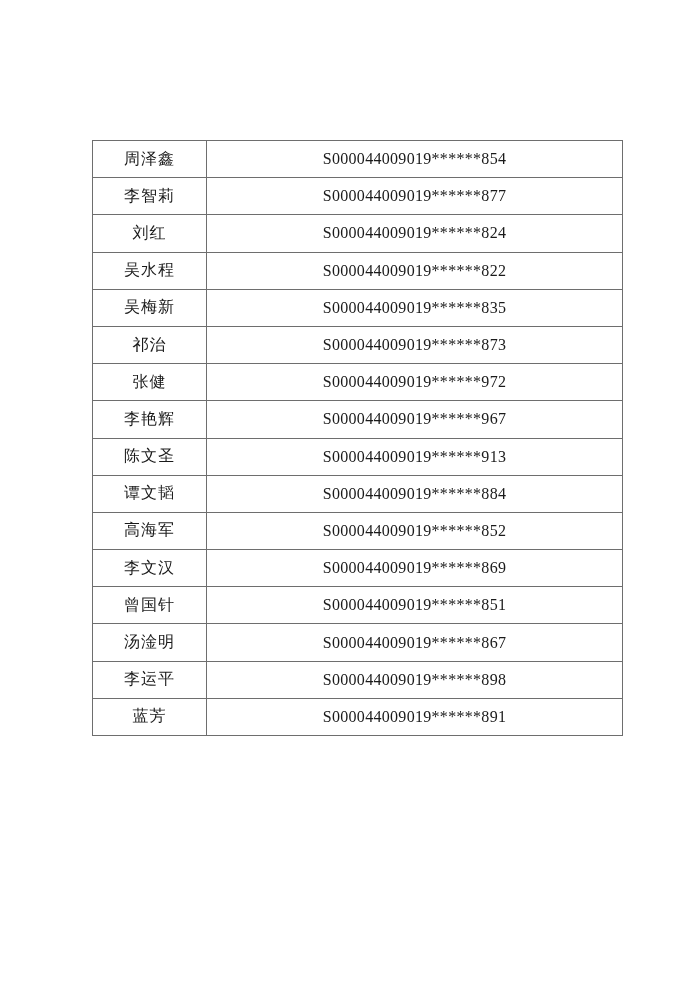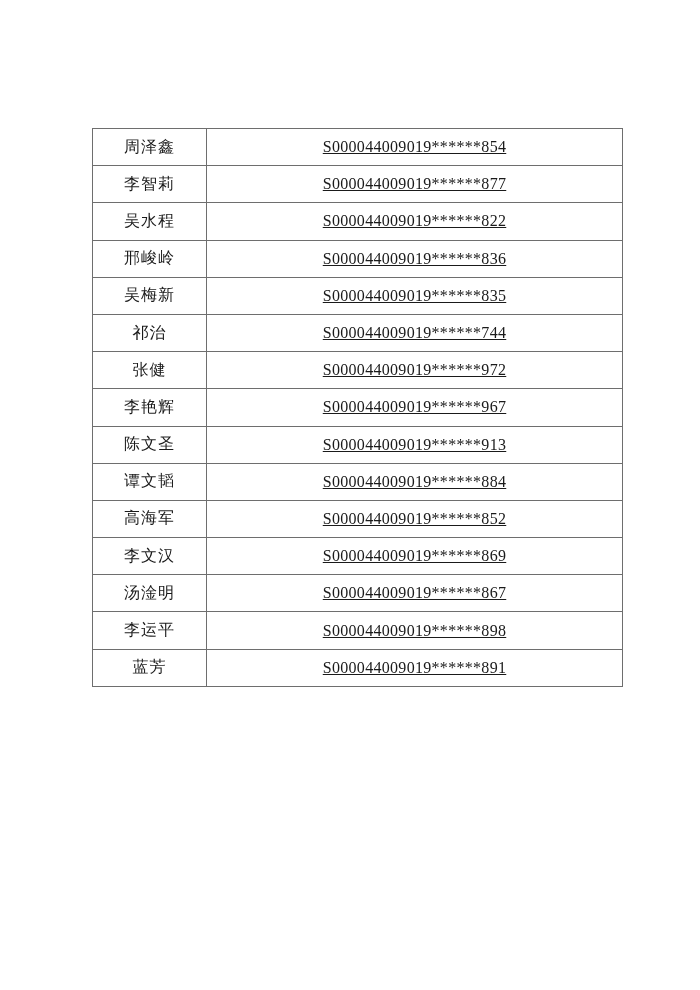--- a/index.html
+++ b/index.html
@@ -8,20 +8,21 @@
     background: #ffffff;
   }
   .page {
     position: relative;
     width: 700px;
     height: 888px;
     background: #ffffff;
     font-family: "Liberation Serif", "DejaVu Serif", serif;
     color: #000000;
     overflow: hidden;
+    margin-top: 12px;
   }
   table.roster {
     position: absolute;
     left: 92px;
     top: 128px;
     width: 528px;
     border-collapse: collapse;
     table-layout: fixed;
   }
   table.roster td {
@@ -35,21 +36,20 @@
   }
   td.name-cell {
     width: 113px;
     letter-spacing: 1px;
   }
   td.id-cell {
     width: 415px;
     font-size: 17px;
     letter-spacing: 0.3px;
     font-family: "Liberation Serif", "DejaVu Serif", serif;
-    text-decoration: underline;
   }
   .page-number {
     position: absolute;
     left: 0;
     right: 0;
     top: 913px;
     text-align: center;
     font-size: 11px;
     color: #1a1a1a;
     font-family: "Liberation Serif", "DejaVu Serif", serif;
@@ -64,34 +64,34 @@
     <tbody>
         <tr>
           <td class="name-cell">周泽鑫</td>
           <td class="id-cell">S000044009019******854</td>
         </tr>
         <tr>
           <td class="name-cell">李智莉</td>
           <td class="id-cell">S000044009019******877</td>
         </tr>
         <tr>
+          <td class="name-cell">刘红</td>
+          <td class="id-cell">S000044009019******824</td>
+        </tr>
+        <tr>
           <td class="name-cell">吴水程</td>
           <td class="id-cell">S000044009019******822</td>
-        </tr>
-        <tr>
-          <td class="name-cell">邢峻岭</td>
-          <td class="id-cell">S000044009019******836</td>
         </tr>
         <tr>
           <td class="name-cell">吴梅新</td>
           <td class="id-cell">S000044009019******835</td>
         </tr>
         <tr>
           <td class="name-cell">祁治</td>
-          <td class="id-cell">S000044009019******744</td>
+          <td class="id-cell">S000044009019******873</td>
         </tr>
         <tr>
           <td class="name-cell">张健</td>
           <td class="id-cell">S000044009019******972</td>
         </tr>
         <tr>
           <td class="name-cell">李艳辉</td>
           <td class="id-cell">S000044009019******967</td>
         </tr>
         <tr>
@@ -104,20 +104,24 @@
         </tr>
         <tr>
           <td class="name-cell">高海军</td>
           <td class="id-cell">S000044009019******852</td>
         </tr>
         <tr>
           <td class="name-cell">李文汉</td>
           <td class="id-cell">S000044009019******869</td>
         </tr>
         <tr>
+          <td class="name-cell">曾国针</td>
+          <td class="id-cell">S000044009019******851</td>
+        </tr>
+        <tr>
           <td class="name-cell">汤淦明</td>
           <td class="id-cell">S000044009019******867</td>
         </tr>
         <tr>
           <td class="name-cell">李运平</td>
           <td class="id-cell">S000044009019******898</td>
         </tr>
         <tr>
           <td class="name-cell">蓝芳</td>
           <td class="id-cell">S000044009019******891</td>

